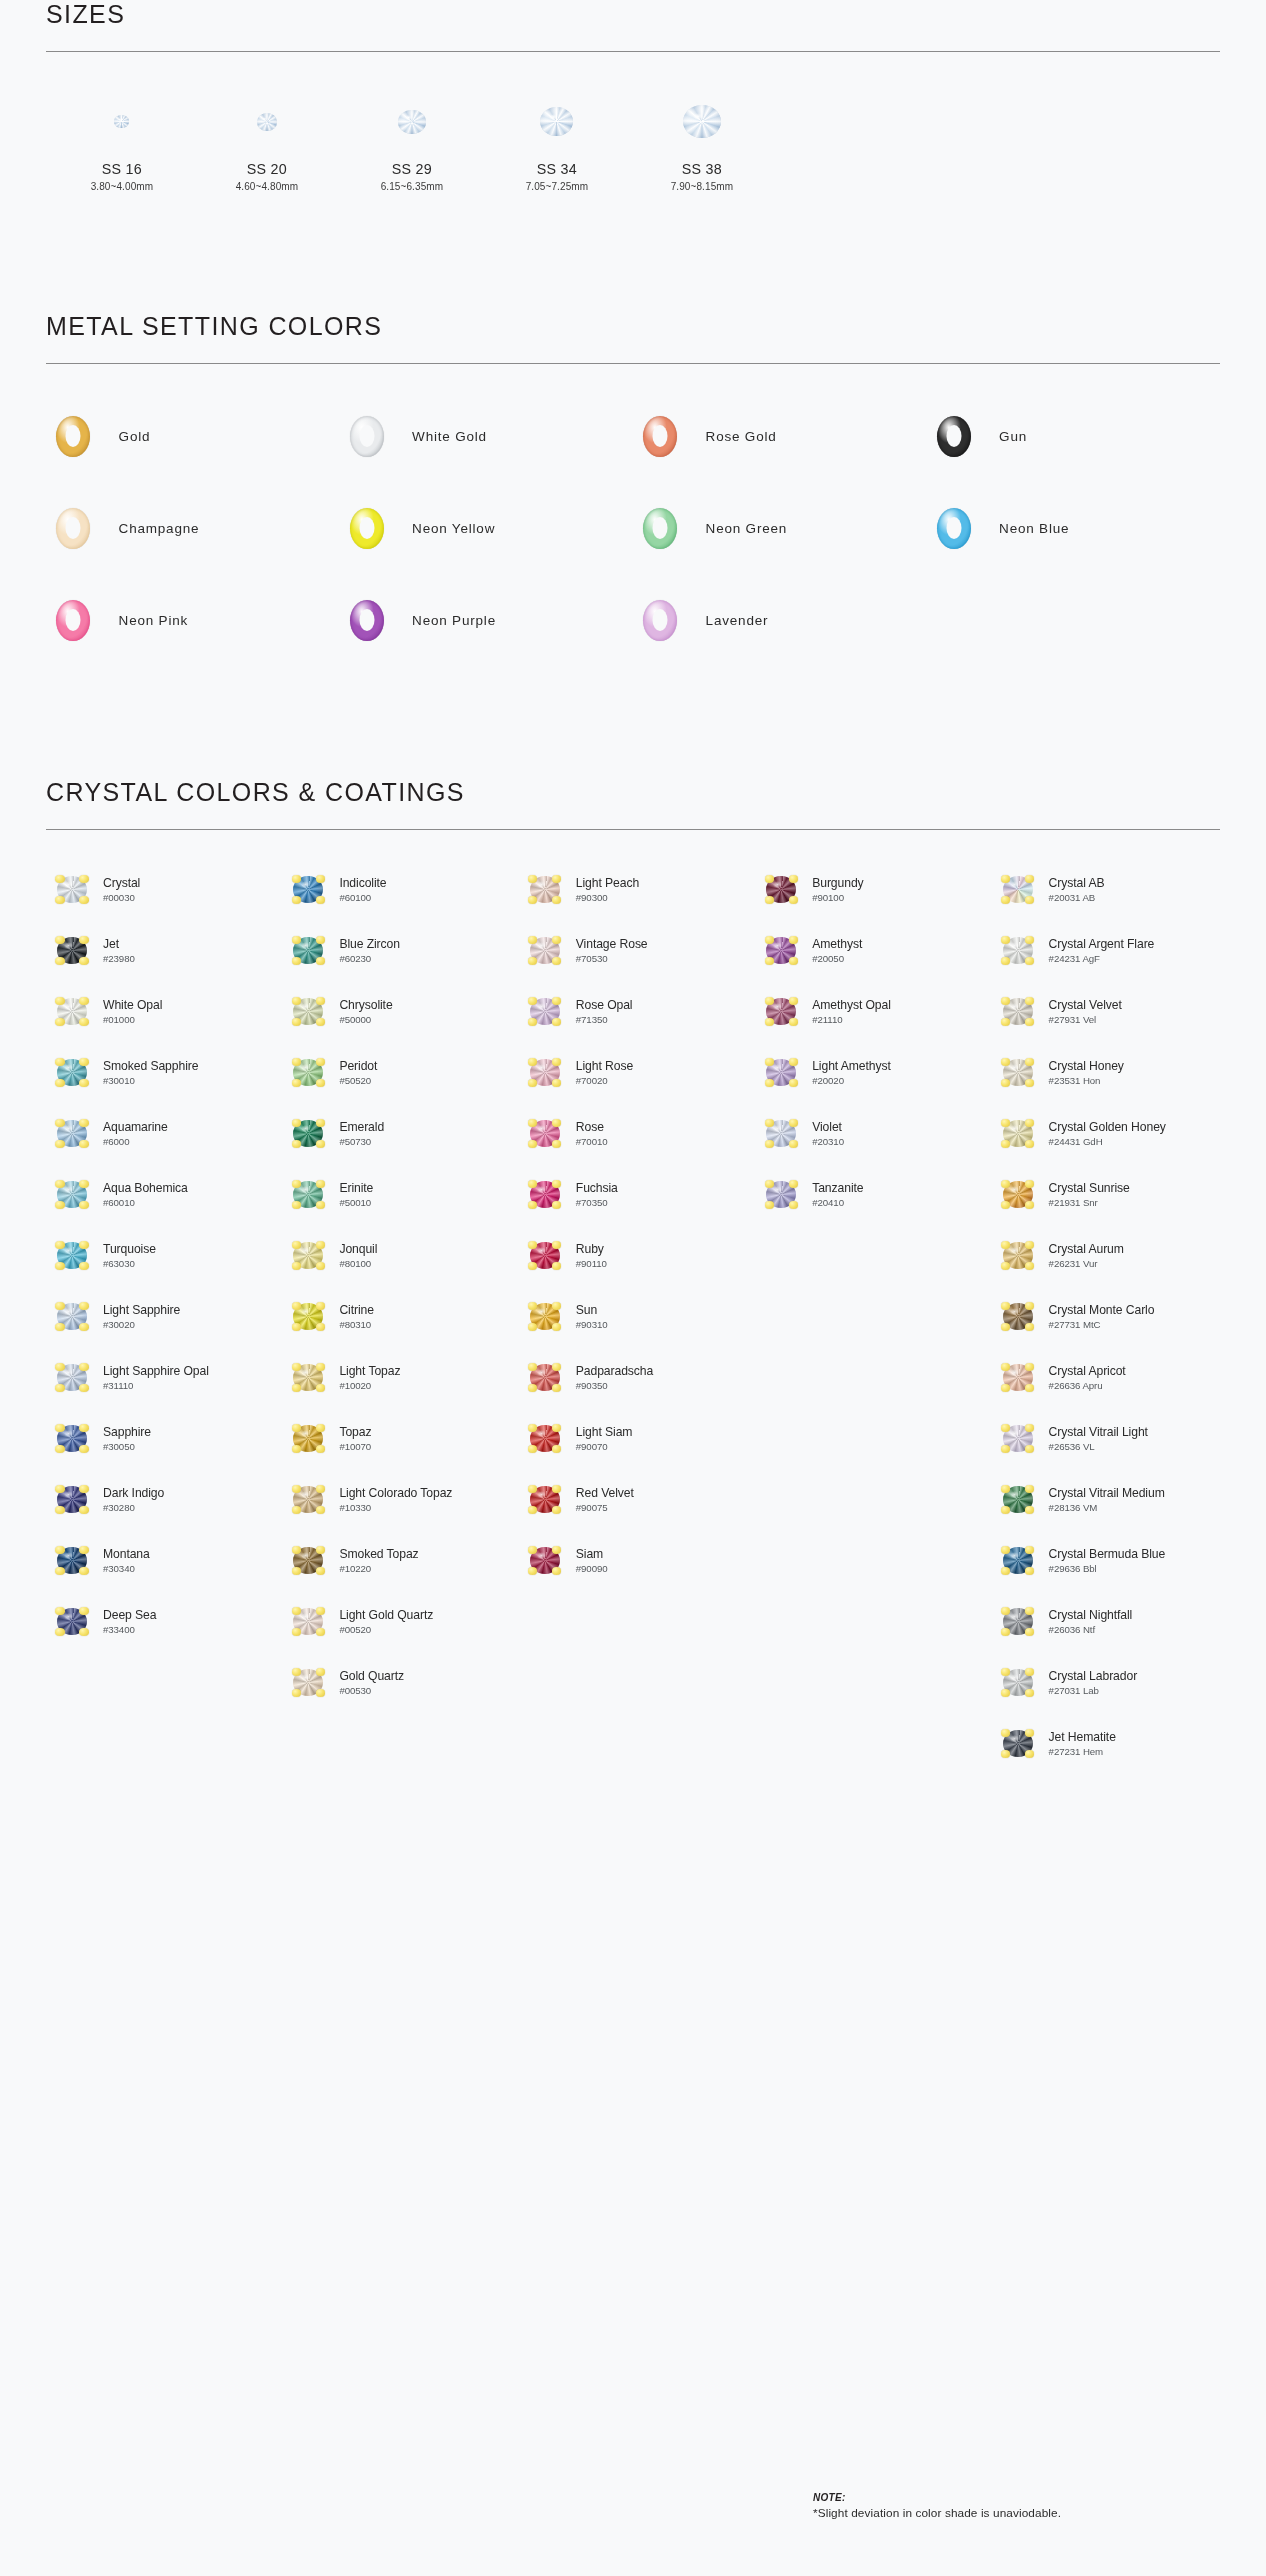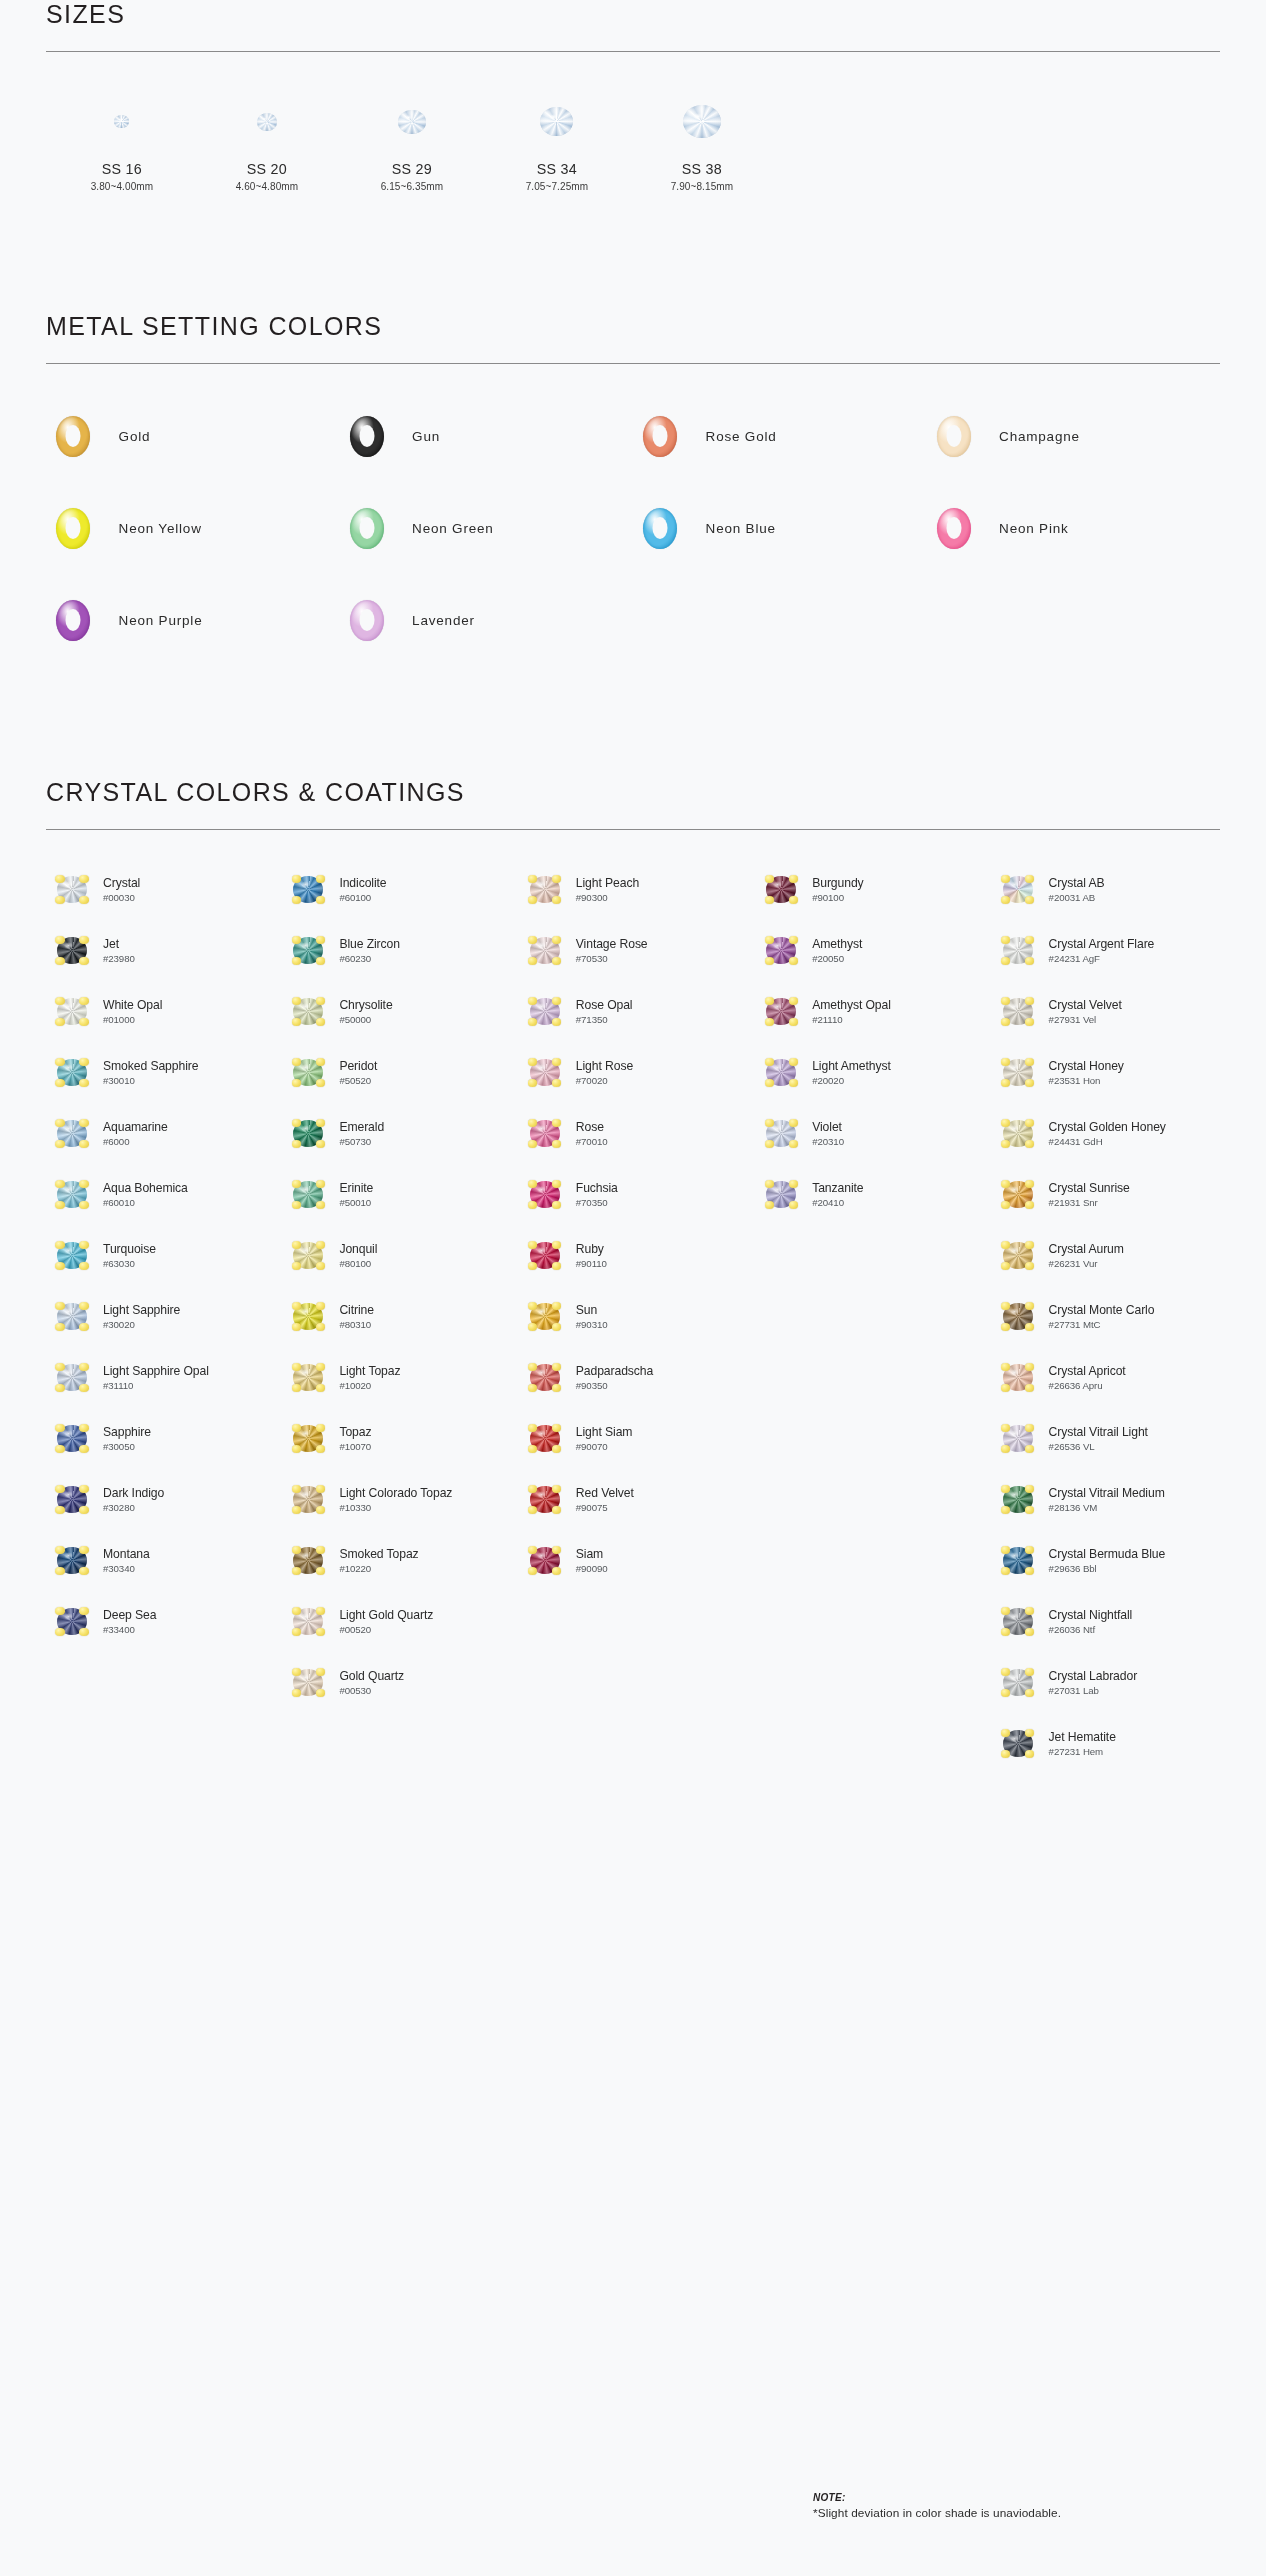--- a/index.html
+++ b/index.html
@@ -302,29 +302,35 @@
     <div class="sec-rule"></div>
     <div class="metal-grid" id="metal-grid">
         <div class="metal-item">
           <div class="metal-ring-box">
             <span class="ring" style="background: radial-gradient(at 35% 28%, rgb(255, 255, 255) 0%, rgb(229, 180, 74) 38%, rgb(229, 180, 74) 62%, rgb(184, 134, 42) 100%); box-shadow: rgb(184, 134, 42) 0px 0px 3.4px inset, rgba(0, 0, 0, 0.25) 0px 0px 0.8px;"></span>
           </div>
           <span class="metal-label">Gold</span>
         </div>
         <div class="metal-item">
           <div class="metal-ring-box">
-            <span class="ring" style="background: radial-gradient(at 35% 28%, rgb(255, 255, 255) 0%, rgb(46, 46, 46) 38%, rgb(46, 46, 46) 62%, rgb(16, 16, 16) 100%); box-shadow: rgb(16, 16, 16) 0px 0px 3.4px inset, rgba(0, 0, 0, 0.25) 0px 0px 0.8px;"></span>
-          </div>
-          <span class="metal-label">Gun</span>
+            <span class="ring" style="background: radial-gradient(at 35% 28%, rgb(255, 255, 255) 0%, rgb(233, 235, 237) 38%, rgb(233, 235, 237) 62%, rgb(169, 174, 179) 100%); box-shadow: rgb(169, 174, 179) 0px 0px 3.4px inset, rgba(0, 0, 0, 0.25) 0px 0px 0.8px;"></span>
+          </div>
+          <span class="metal-label">White Gold</span>
         </div>
         <div class="metal-item">
           <div class="metal-ring-box">
             <span class="ring" style="background: radial-gradient(at 35% 28%, rgb(255, 255, 255) 0%, rgb(232, 138, 106) 38%, rgb(232, 138, 106) 62%, rgb(192, 92, 60) 100%); box-shadow: rgb(192, 92, 60) 0px 0px 3.4px inset, rgba(0, 0, 0, 0.25) 0px 0px 0.8px;"></span>
           </div>
           <span class="metal-label">Rose Gold</span>
+        </div>
+        <div class="metal-item">
+          <div class="metal-ring-box">
+            <span class="ring" style="background: radial-gradient(at 35% 28%, rgb(255, 255, 255) 0%, rgb(46, 46, 46) 38%, rgb(46, 46, 46) 62%, rgb(16, 16, 16) 100%); box-shadow: rgb(16, 16, 16) 0px 0px 3.4px inset, rgba(0, 0, 0, 0.25) 0px 0px 0.8px;"></span>
+          </div>
+          <span class="metal-label">Gun</span>
         </div>
         <div class="metal-item">
           <div class="metal-ring-box">
             <span class="ring" style="background: radial-gradient(at 35% 28%, rgb(255, 255, 255) 0%, rgb(246, 226, 196) 38%, rgb(246, 226, 196) 62%, rgb(220, 189, 142) 100%); box-shadow: rgb(220, 189, 142) 0px 0px 3.4px inset, rgba(0, 0, 0, 0.25) 0px 0px 0.8px;"></span>
           </div>
           <span class="metal-label">Champagne</span>
         </div>
         <div class="metal-item">
           <div class="metal-ring-box">
             <span class="ring" style="background: radial-gradient(at 35% 28%, rgb(255, 255, 255) 0%, rgb(238, 234, 44) 38%, rgb(238, 234, 44) 62%, rgb(198, 196, 0) 100%); box-shadow: rgb(198, 196, 0) 0px 0px 3.4px inset, rgba(0, 0, 0, 0.25) 0px 0px 0.8px;"></span>

